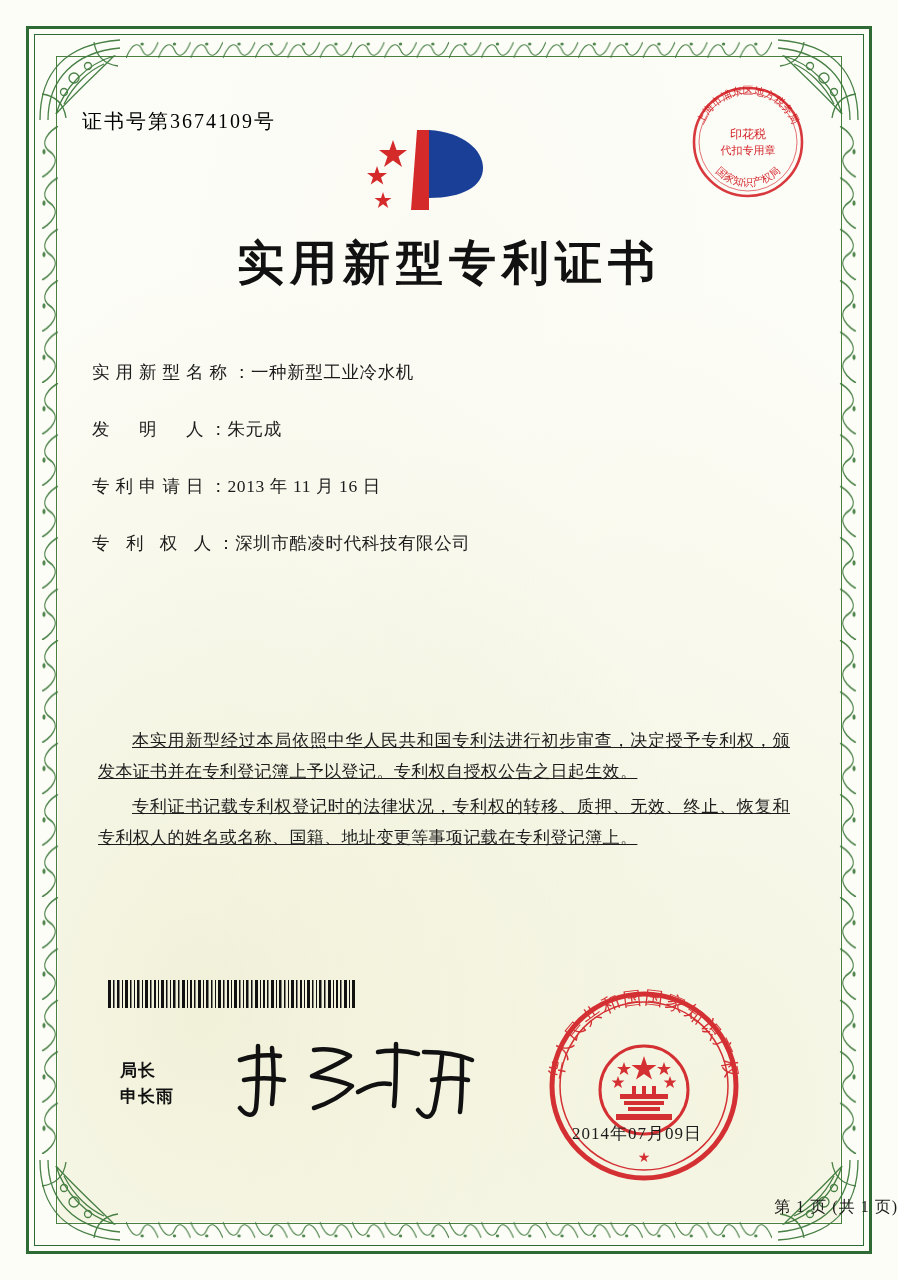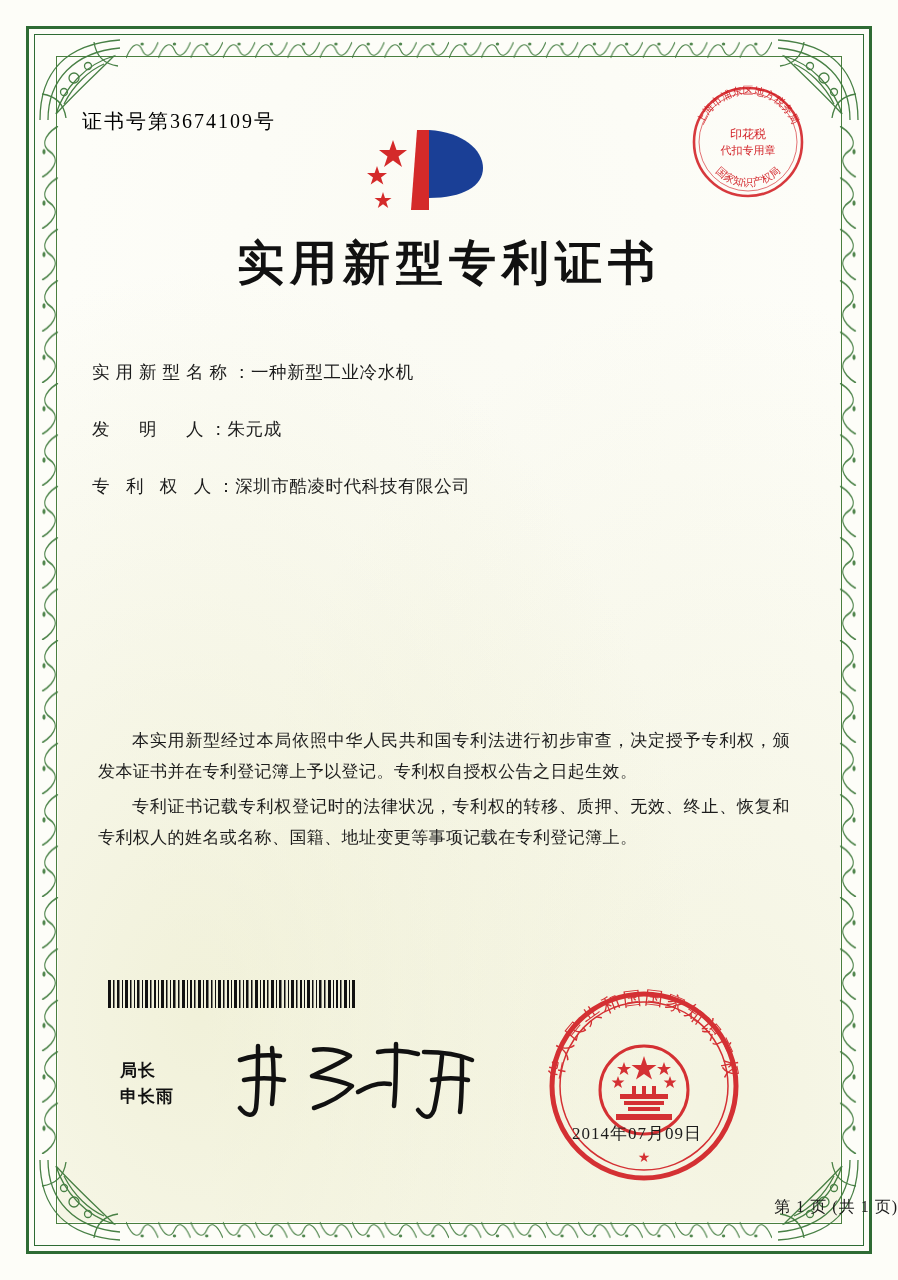--- a/index.html
+++ b/index.html
@@ -151,20 +151,21 @@
     top: 725px;
     font-size: 17px;
     line-height: 31px;
     color: #1c1c1c;
     text-align: justify;
     letter-spacing: .4px;
   }
   .body-text p {
     margin: 0 16px 4px 0;
     text-indent: 34px;
+    text-decoration: underline;
   }
 
   .barcode {
     position: absolute;
     left: 108px;
     top: 980px;
     width: 248px;
     height: 28px;
   }
 
@@ -352,20 +353,23 @@
   </div>
 
   <div class="title">实用新型专利证书</div>
 
   <div class="fields">
     <div class="field">
       <span class="lbl">实用新型名称</span><span>：</span><span class="val">一种新型工业冷水机</span>
     </div>
     <div class="field">
       <span class="lbl">发　明　人</span><span>：</span><span class="val">朱元成</span>
+    </div>
+    <div class="field">
+      <span class="lbl">专利申请日</span><span>：</span><span class="val">2013 年 11 月 16 日</span>
     </div>
     <div class="field">
       <span class="lbl">专 利 权 人</span><span>：</span><span class="val">深圳市酷凌时代科技有限公司</span>
     </div>
   </div>
 
   <div class="body-text">
     <p>本实用新型经过本局依照中华人民共和国专利法进行初步审查，决定授予专利权，颁发本证书并在专利登记簿上予以登记。专利权自授权公告之日起生效。</p>
     <p>专利证书记载专利权登记时的法律状况，专利权的转移、质押、无效、终止、恢复和专利权人的姓名或名称、国籍、地址变更等事项记载在专利登记簿上。</p>
   </div>

